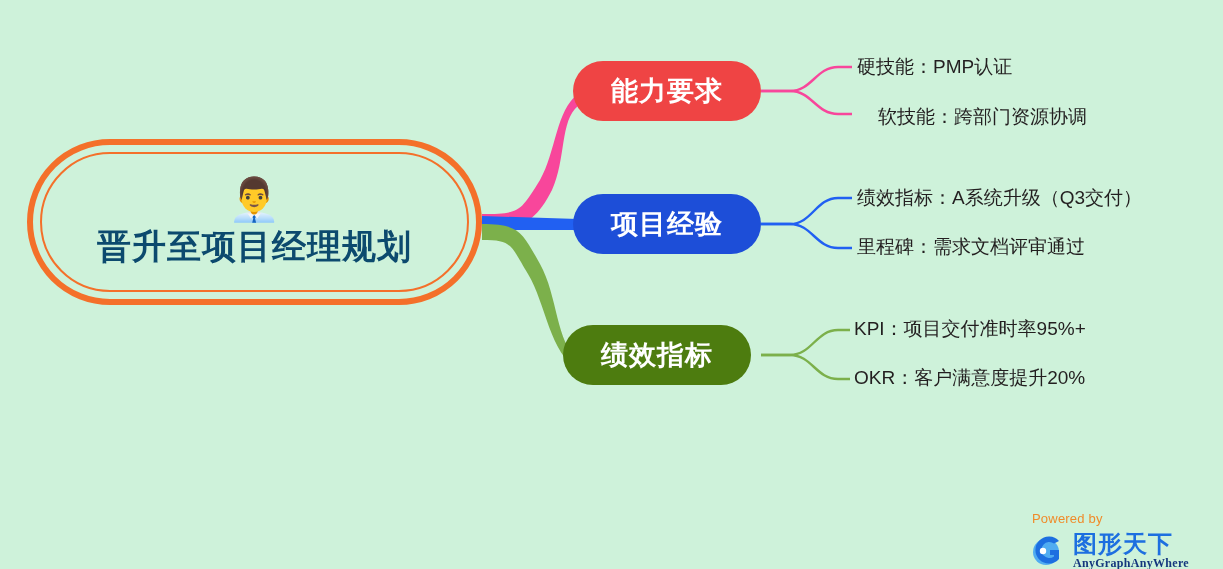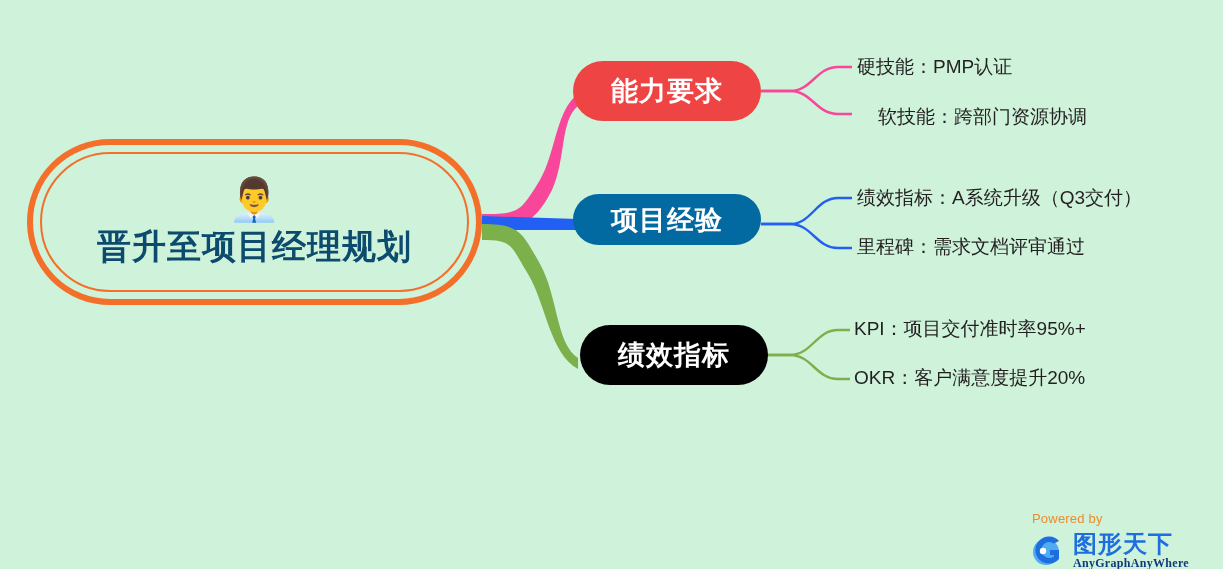--- a/index.html
+++ b/index.html
@@ -94,29 +94,29 @@
     left: 573px;
     top: 61px;
     width: 188px;
     height: 60px;
     background: #ef4444;
   }
   .branch-projects {
     left: 573px;
     top: 194px;
     width: 188px;
-    height: 51px;
-    background: #0369a1;
+    height: 60px;
+    background: #1d4ed8;
   }
   .branch-performance {
-    left: 580px;
+    left: 563px;
     top: 325px;
     width: 188px;
     height: 60px;
-    background: #000000;
+    background: #4d7c0f;
   }
 
   
   .leaf {
     position: absolute;
     font-size: 19px;
     color: #231f20;
     white-space: nowrap;
     line-height: 24px;
   }

